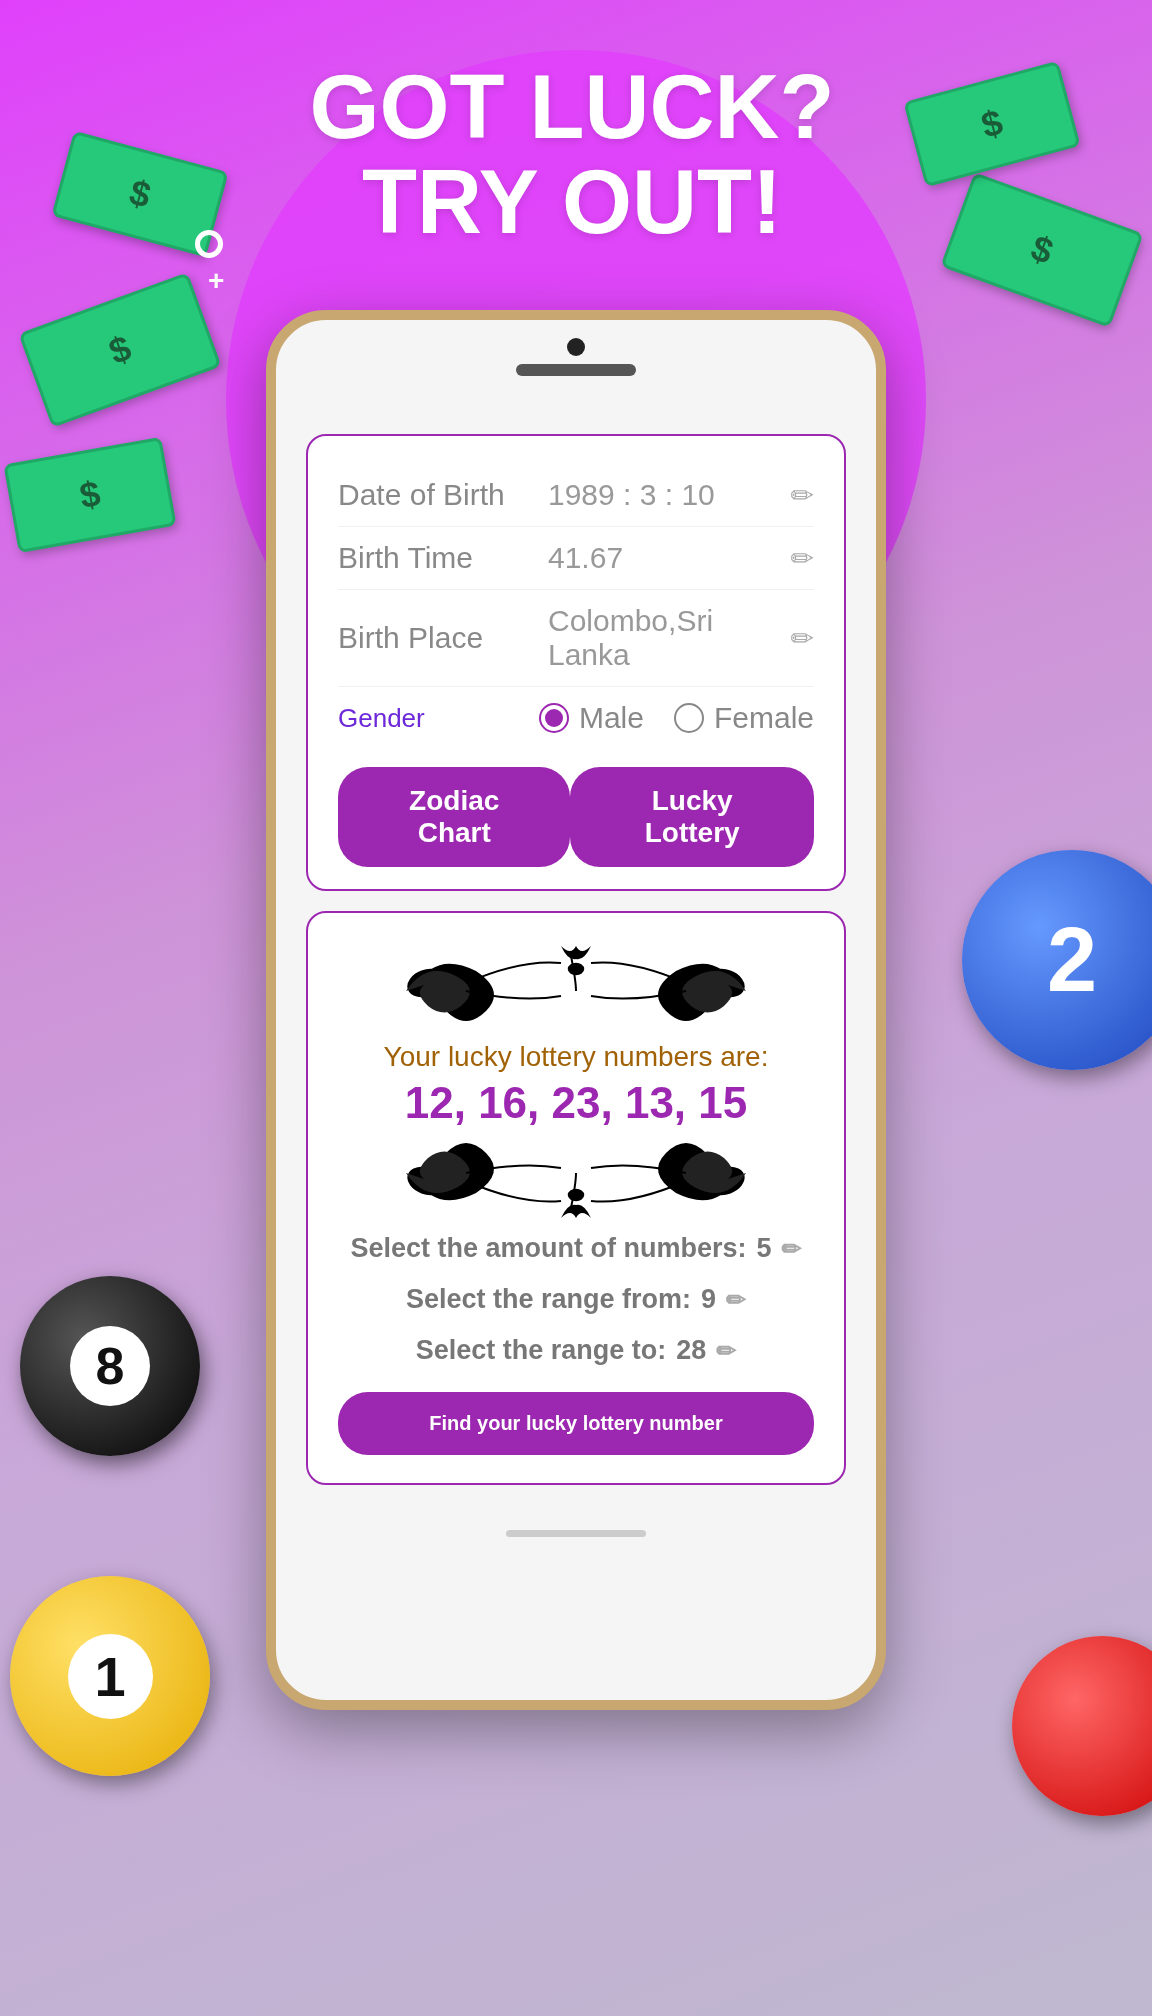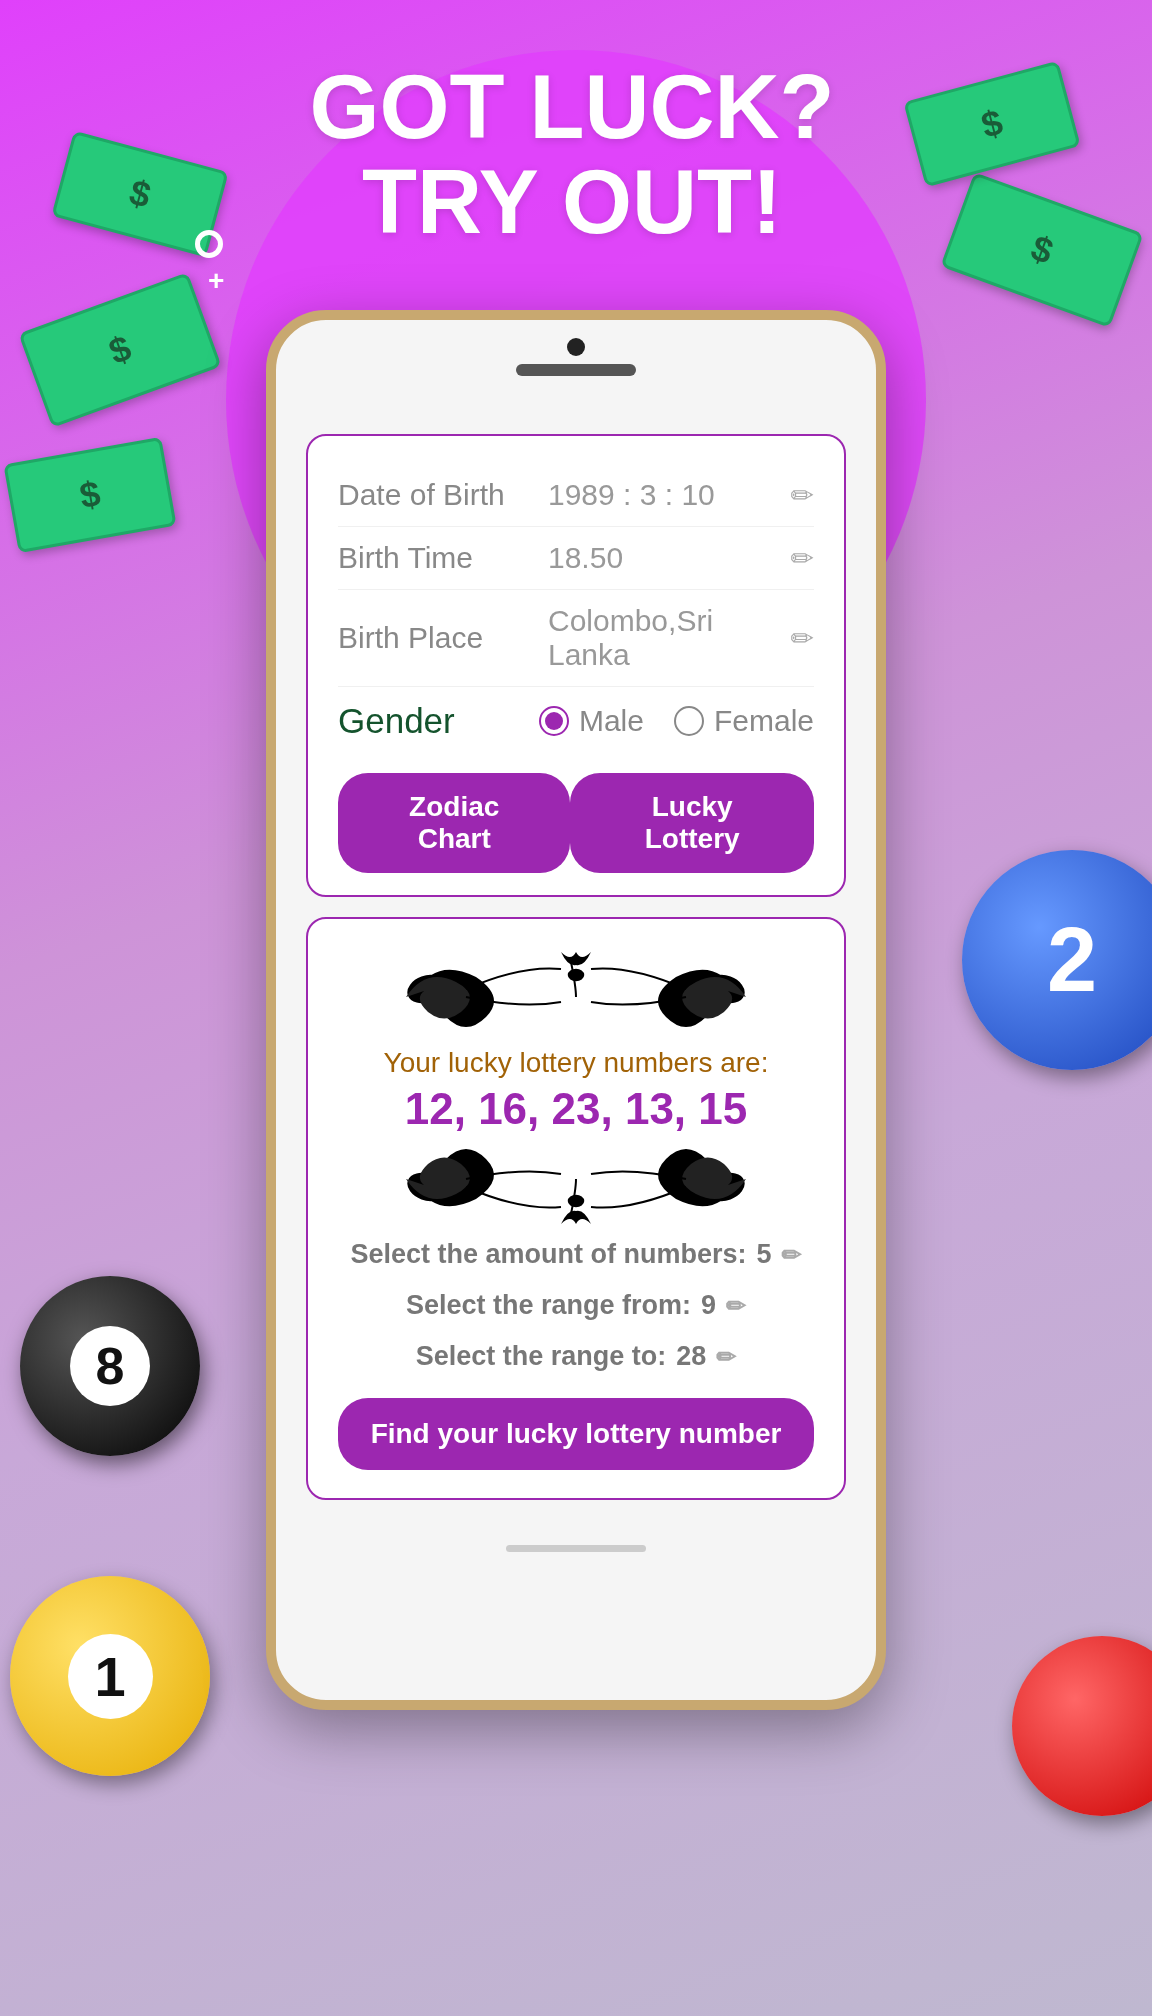--- a/index.html
+++ b/index.html
@@ -288,22 +288,22 @@
       margin-left: 8px;
     }
 
     
     .gender-row {
       display: flex;
       align-items: center;
       padding: 14px 0;
     }
     .gender-label {
-      color: #14532d;
-      font-size: 35px;
+      color: #6d28d9;
+      font-size: 26px;
       width: 210px;
     }
     .gender-options {
       display: flex;
       gap: 30px;
       align-items: center;
     }
     .radio-option {
       display: flex;
       align-items: center;
@@ -393,21 +393,21 @@
       color: #aaa;
       font-size: 24px;
     }
 
     .find-btn {
       background: #9c27b0;
       color: white;
       border: none;
       border-radius: 30px;
       padding: 20px 0;
-      font-size: 28px;
+      font-size: 20px;
       font-weight: bold;
       cursor: pointer;
       width: 100%;
       margin-top: 16px;
     }
 
     
     .phone-bottom {
       width: 100%;
       display: flex;
@@ -467,21 +467,21 @@
     <div class="card">
 
       <div class="info-row">
         <span class="info-label">Date of Birth</span>
         <span class="info-value">1989 : 3 : 10</span>
         <span class="edit-icon">✏</span>
       </div>
 
       <div class="info-row">
         <span class="info-label">Birth Time</span>
-        <span class="info-value">18.50</span>
+        <span class="info-value">41.67</span>
         <span class="edit-icon">✏</span>
       </div>
 
       <div class="info-row">
         <span class="info-label">Birth Place</span>
         <span class="info-value">Colombo,Sri Lanka</span>
         <span class="edit-icon">✏</span>
       </div>
 
       <div class="gender-row">

